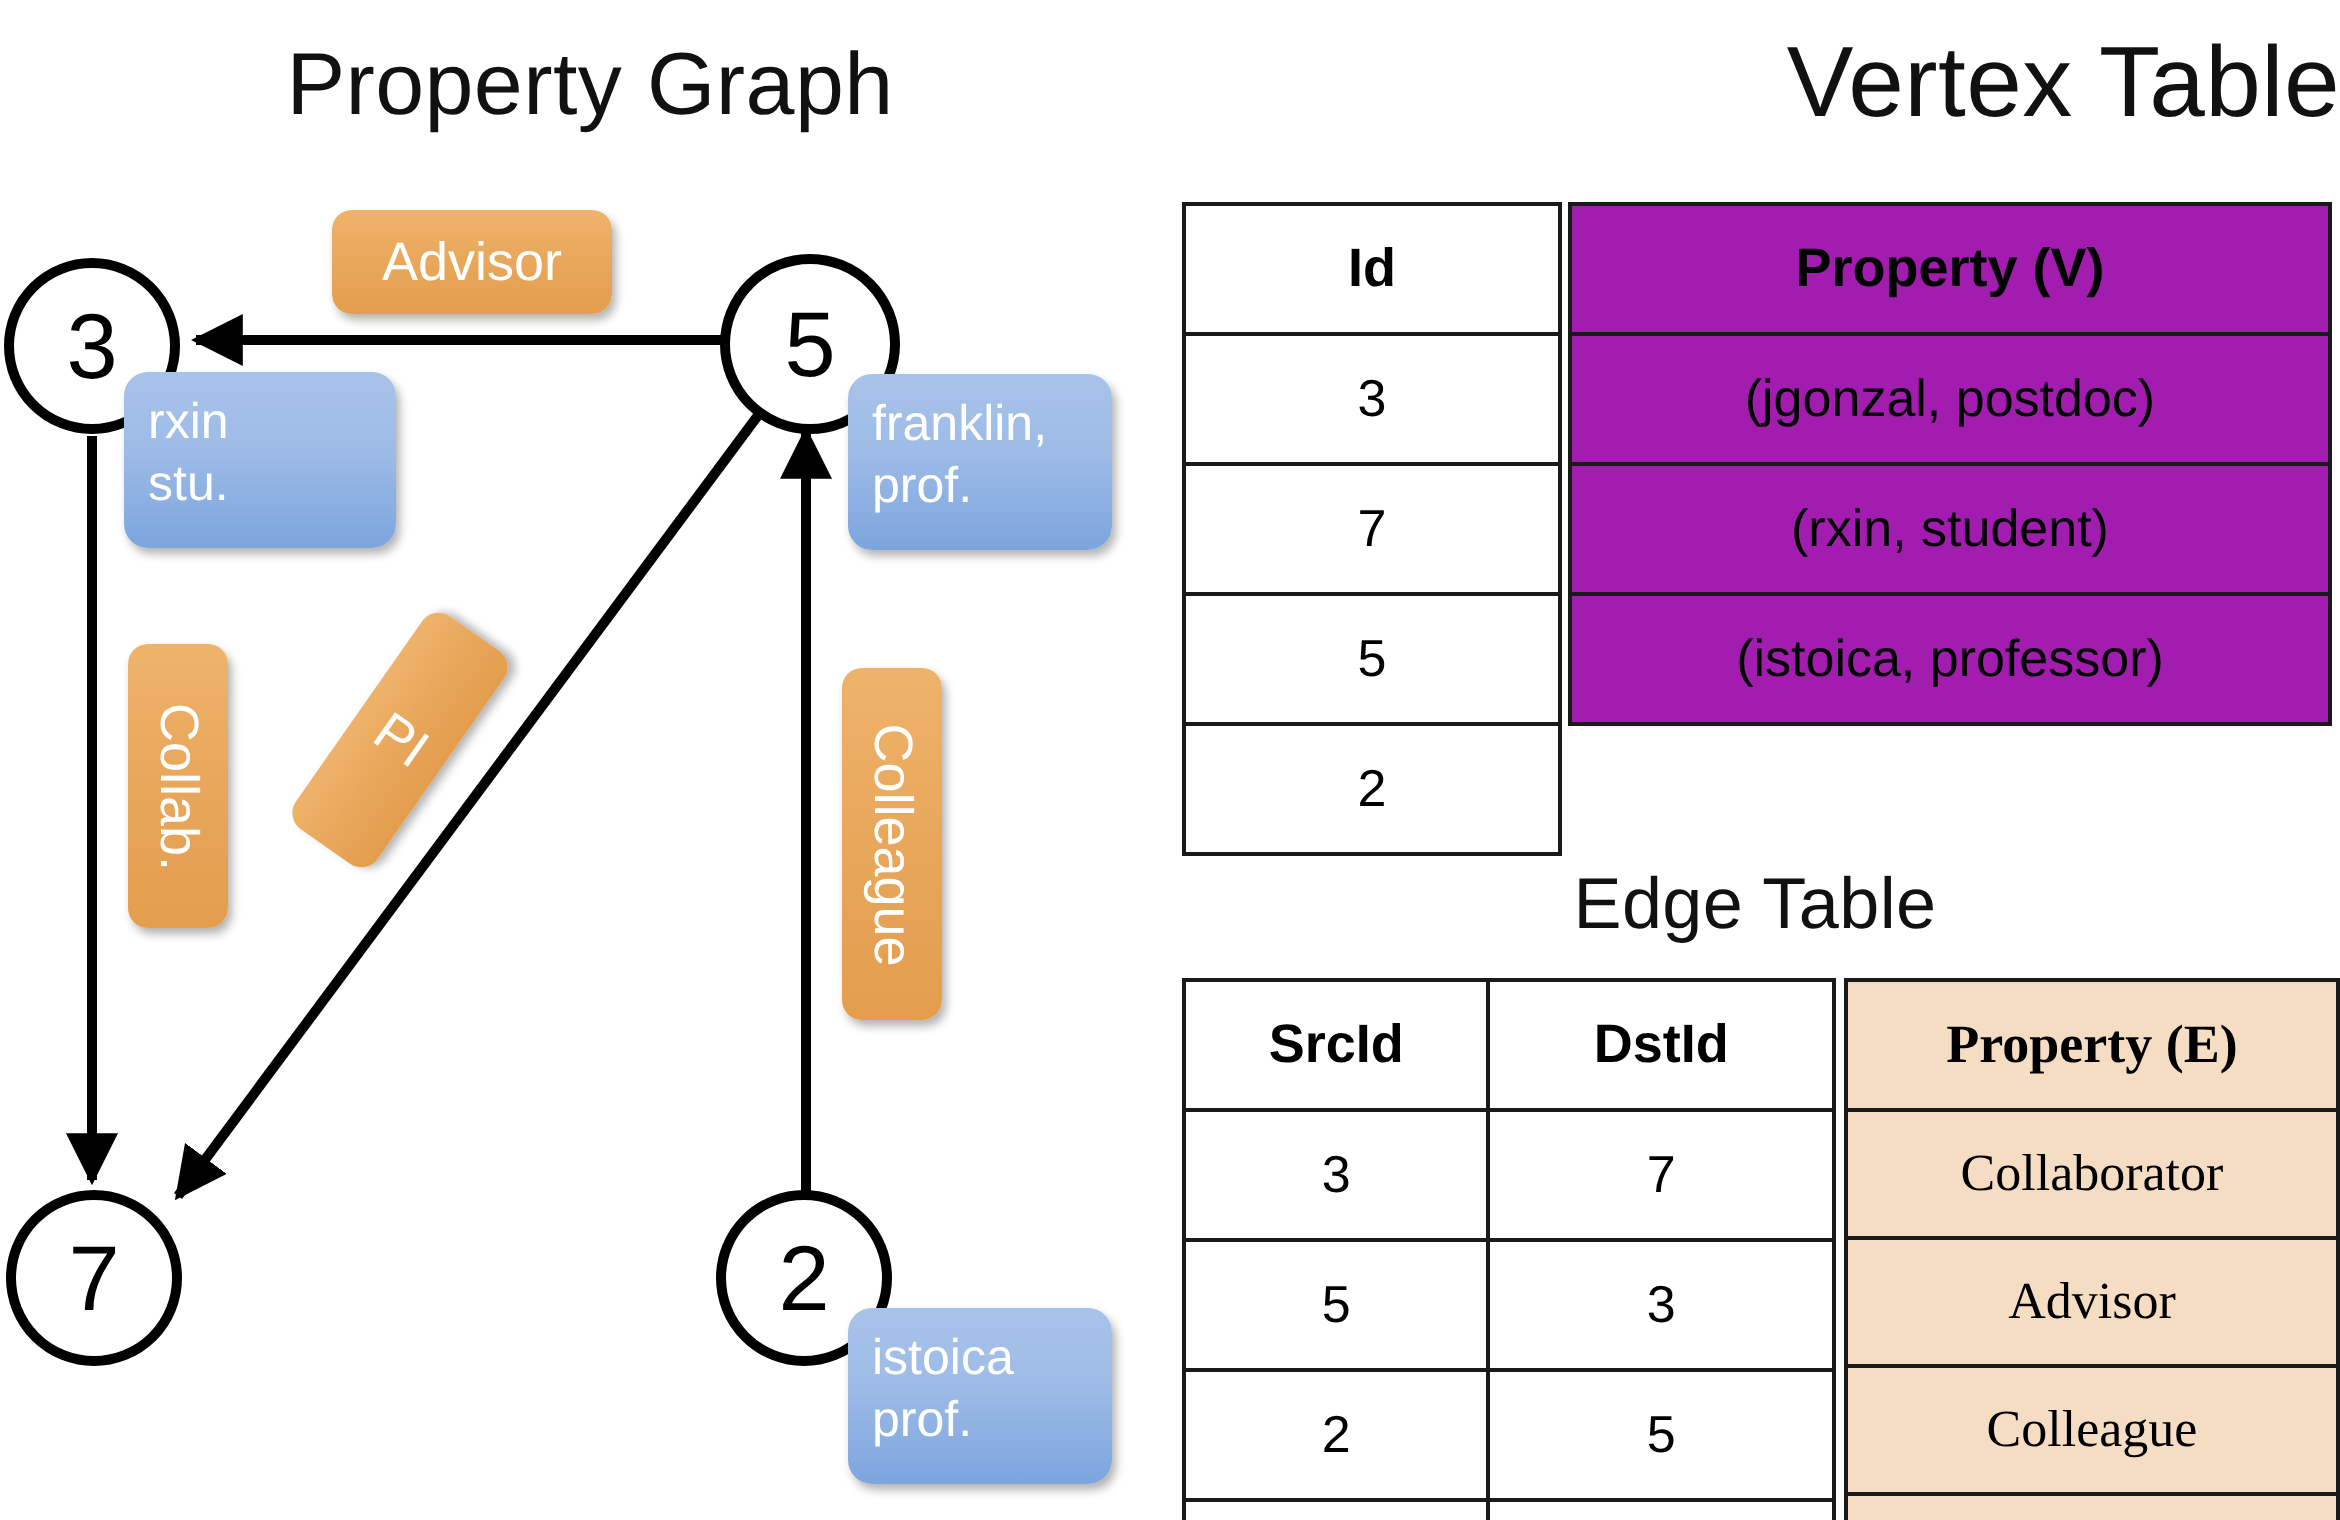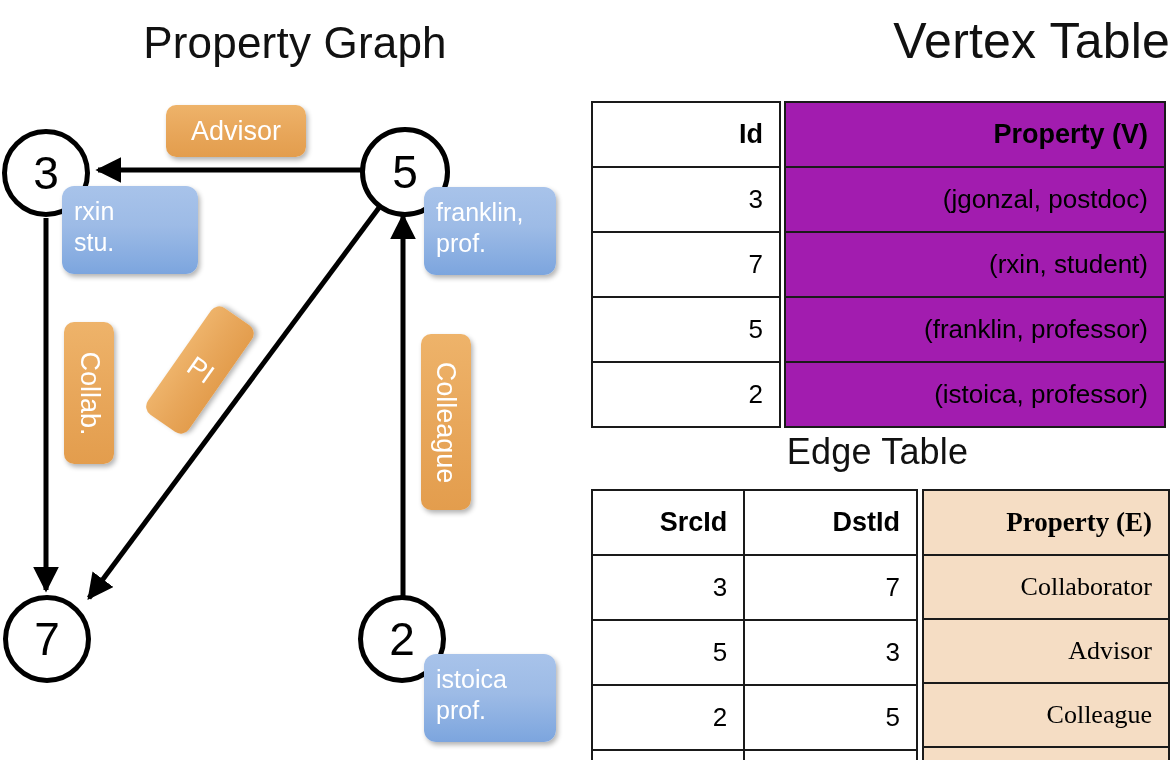--- a/index.html
+++ b/index.html
@@ -102,21 +102,21 @@
   .edgebox.rot span { transform: rotate(90deg); display: block; }
 
   
   .tbl {
     position: absolute;
     border-collapse: collapse;
     font-family: "Liberation Sans", sans-serif;
   }
   .tbl td, .tbl th {
     border: 2px solid #1a1a1a;
-    text-align: right;
+    text-align: center;
     font-weight: normal;
     font-size: 26px;
     padding: 16px;
     height: 46px;
     box-sizing: border-box;
     margin-left: 20px;
   }
   .tbl th { font-weight: bold; font-size: 27px; height: 54px; }
   .v-prop  { background: #a21caf; }
   .e-prop  { background: #f5ddc4; font-family: Liberation Serif, serif; }
@@ -210,23 +210,20 @@
       <tr>
     <th class="v-prop">Property (V)</th>
   </tr>
   <tr>
         <td class="v-prop">(jgonzal, postdoc)</td>
       </tr>
   <tr>
         <td class="v-prop">(rxin, student)</td>
       </tr>
   <tr>
-        <td class="v-prop">(franklin, professor)</td>
-      </tr>
-  <tr>
         <td class="v-prop">(istoica, professor)</td>
       </tr>
 </tbody>
   </table>
 
 <div class="title" id="title-edge-table">Edge Table</div>
 
 <table class="tbl" id="edge-src-dst-table" style="left:591px; top:489px; width:327px;">
   <tbody>
       <tr>

